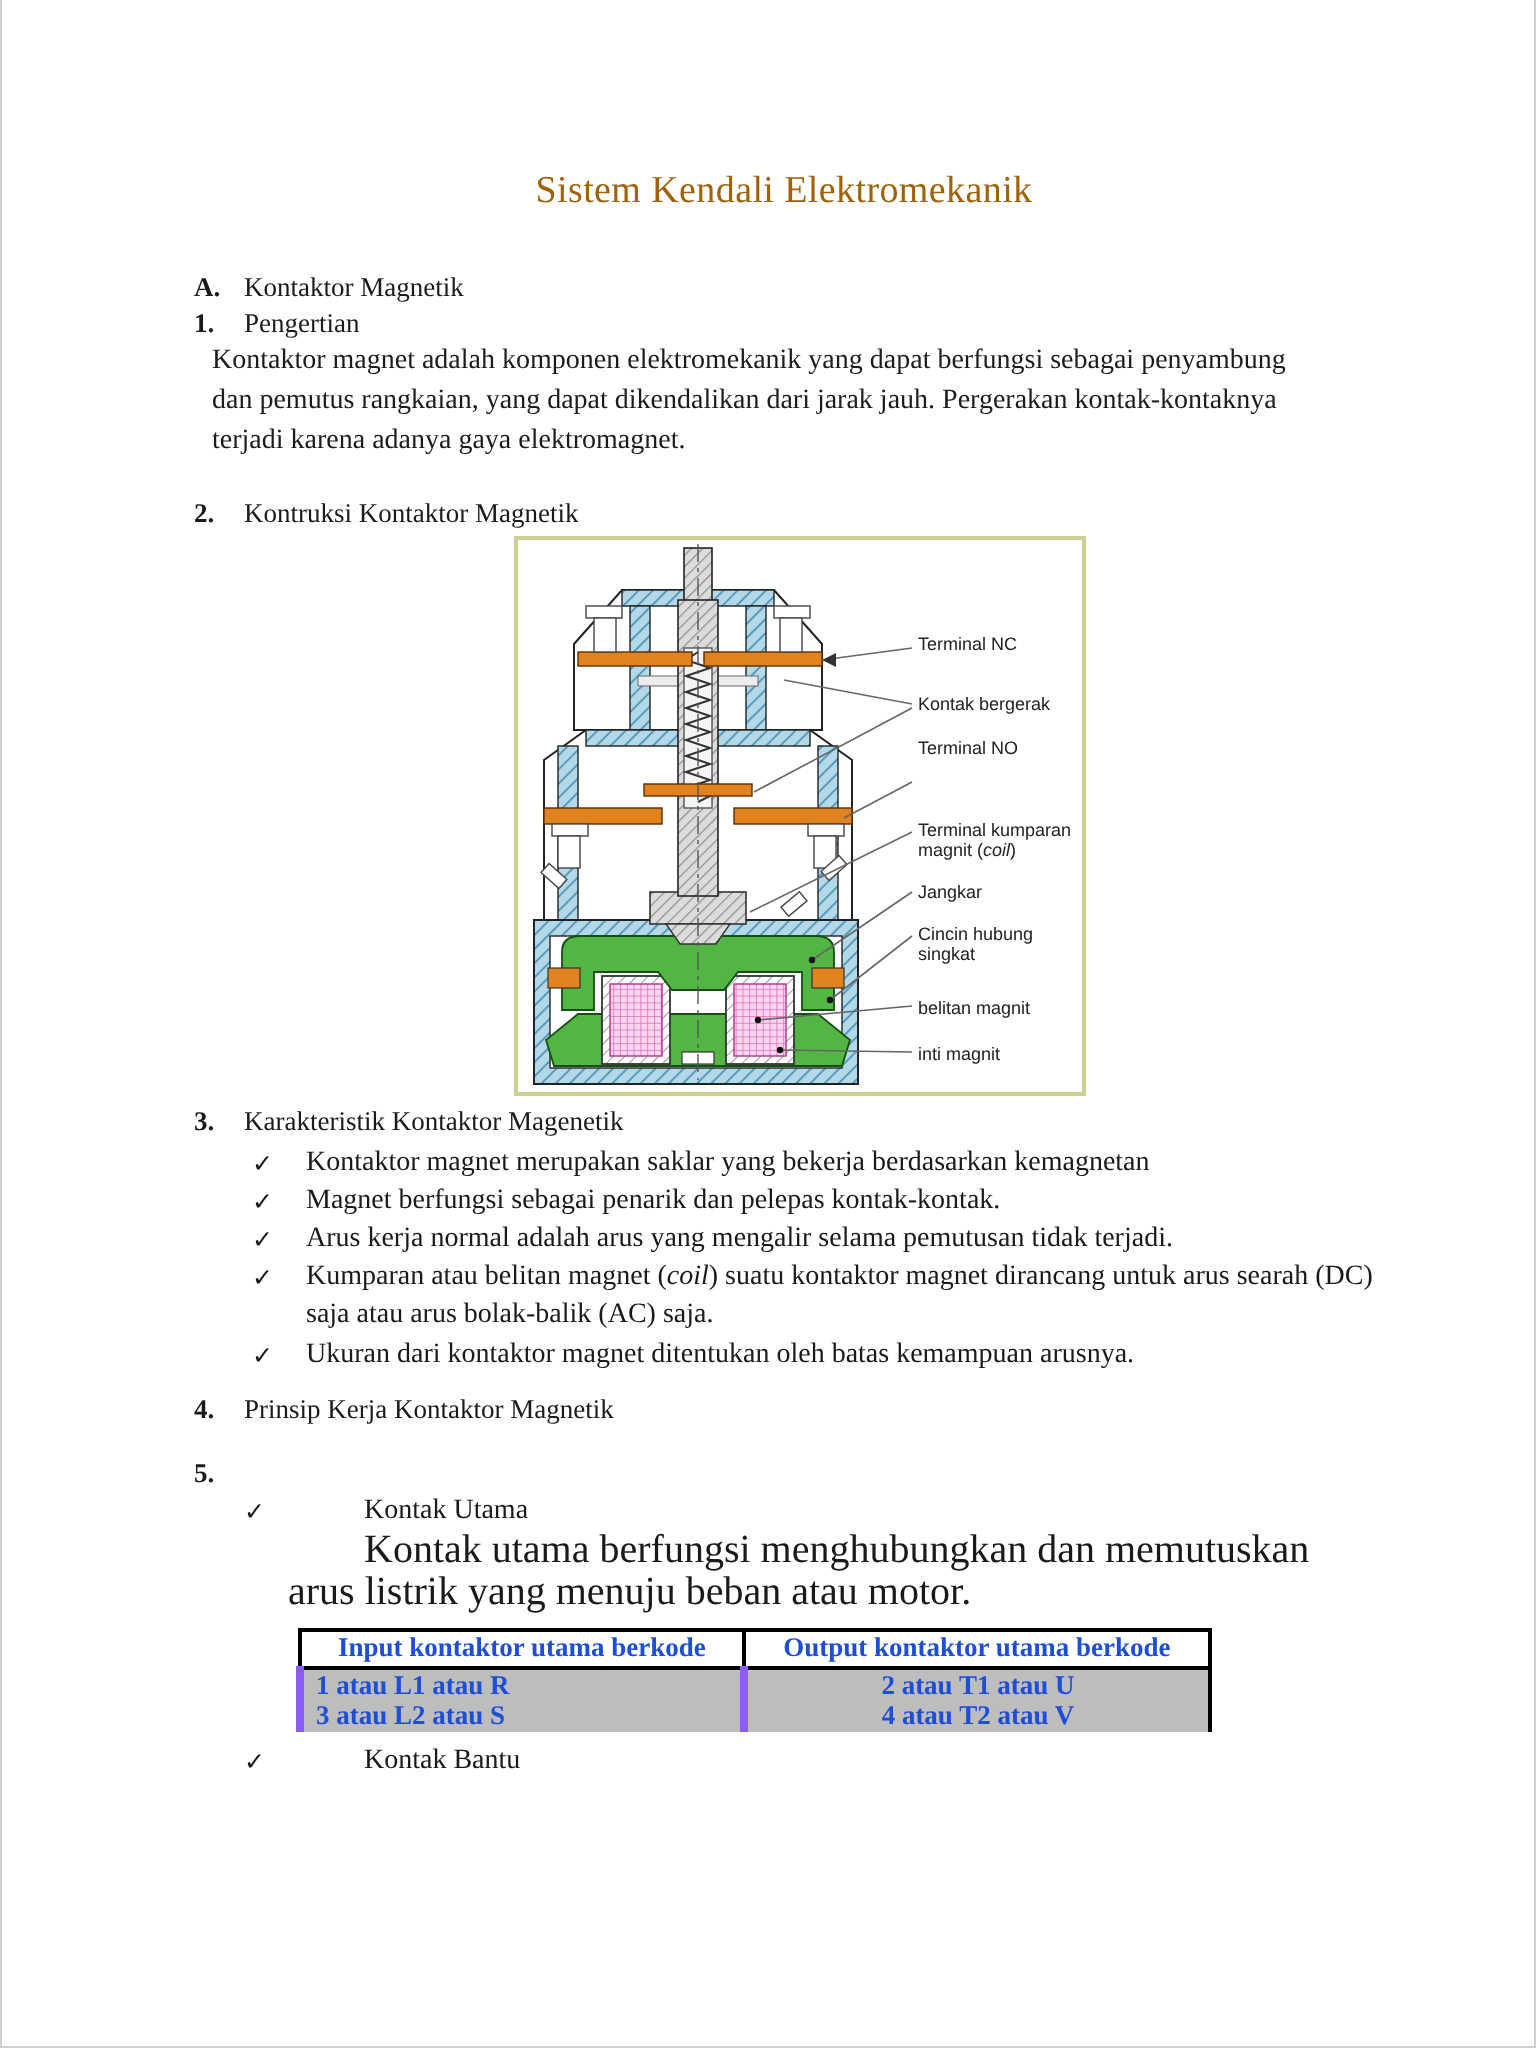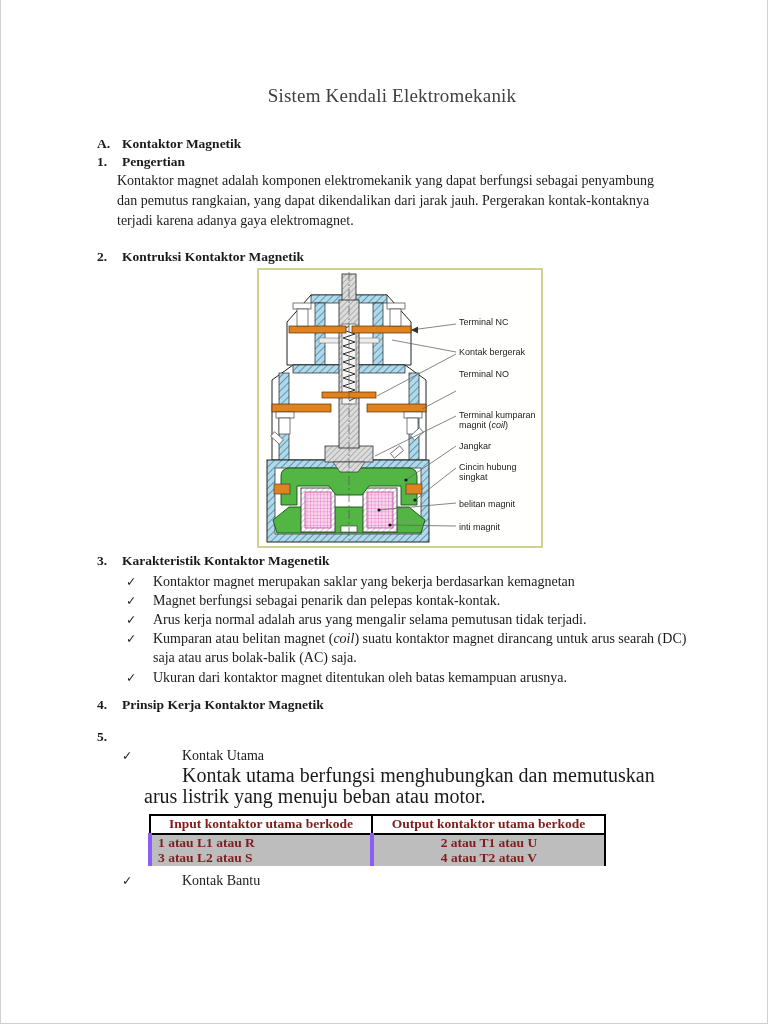--- a/index.html
+++ b/index.html
@@ -15,28 +15,28 @@
     font-family:"Liberation Serif", serif;
     color:#1a1a1a;
   }
   .content{padding:84px 80px 0 96px;}
   .doc-title{
     text-align:center;
     font-size:19px;
     line-height:24px;
     font-weight:normal;
     letter-spacing:.2px;
-    color:#404040;
+    color:#a16207;
   }
   .h-row{display:flex;line-height:18px;font-size:13.5px;}
   .h-num{width:25px;font-weight:bold;flex:none;}
-  .h-title{font-weight:bold;}
+  .h-title{font-weight:normal;}
   .mt-a{margin-top:27px;}
   .para{
-    margin-left:20px;
+    margin-left:9px;
     font-size:14px;
     line-height:20.2px;
     width:552px;
     color:#1c1c1c;
   }
   .mt-h2{margin-top:16px;}
   .fig-wrap{
     position:relative;
     margin:2px 0 0 160px;
     width:282px;height:276px;
@@ -67,21 +67,21 @@
     font-size:20px;
     line-height:20.2px;
     text-indent:38px;
   }
   .ktable{
     margin:8px 0 0 51px;
     border-collapse:collapse;
     width:458px;
     font-size:13.5px;
     font-weight:bold;
-    color:#7f1d1d;
+    color:#1d4ed8;
   }
   .ktable th{
     border:2px solid #000;
     background:#ffffff;
     text-align:center;
     font-weight:bold;
     padding:0 4px;
     height:17px;
     line-height:16px;
   }

